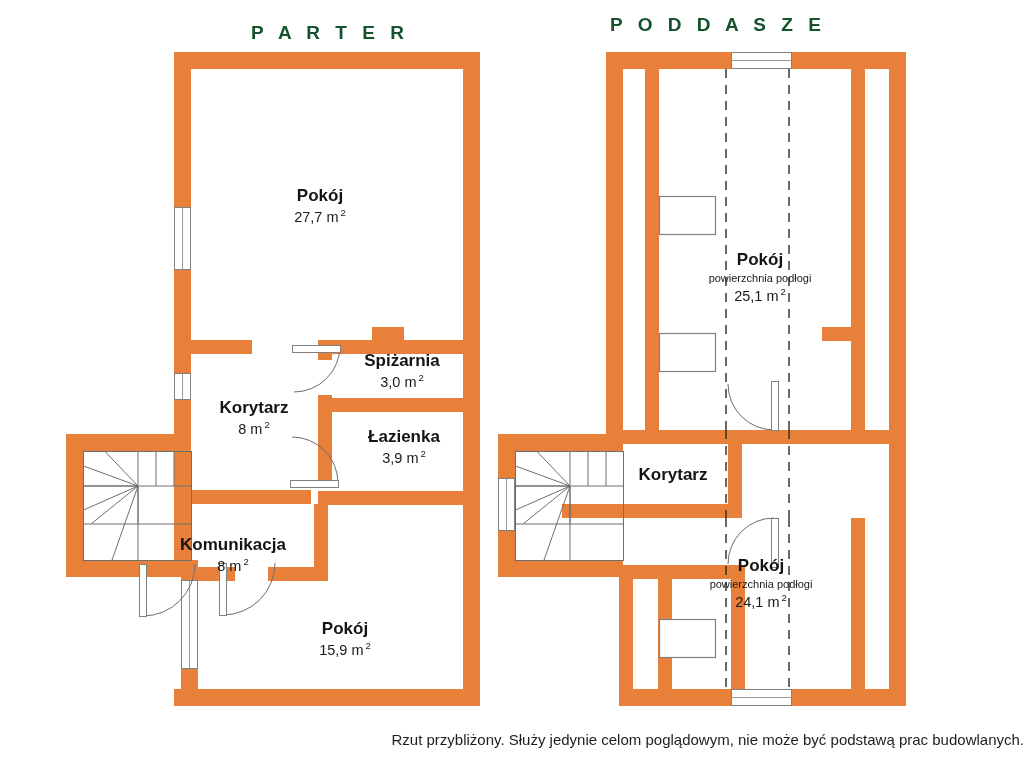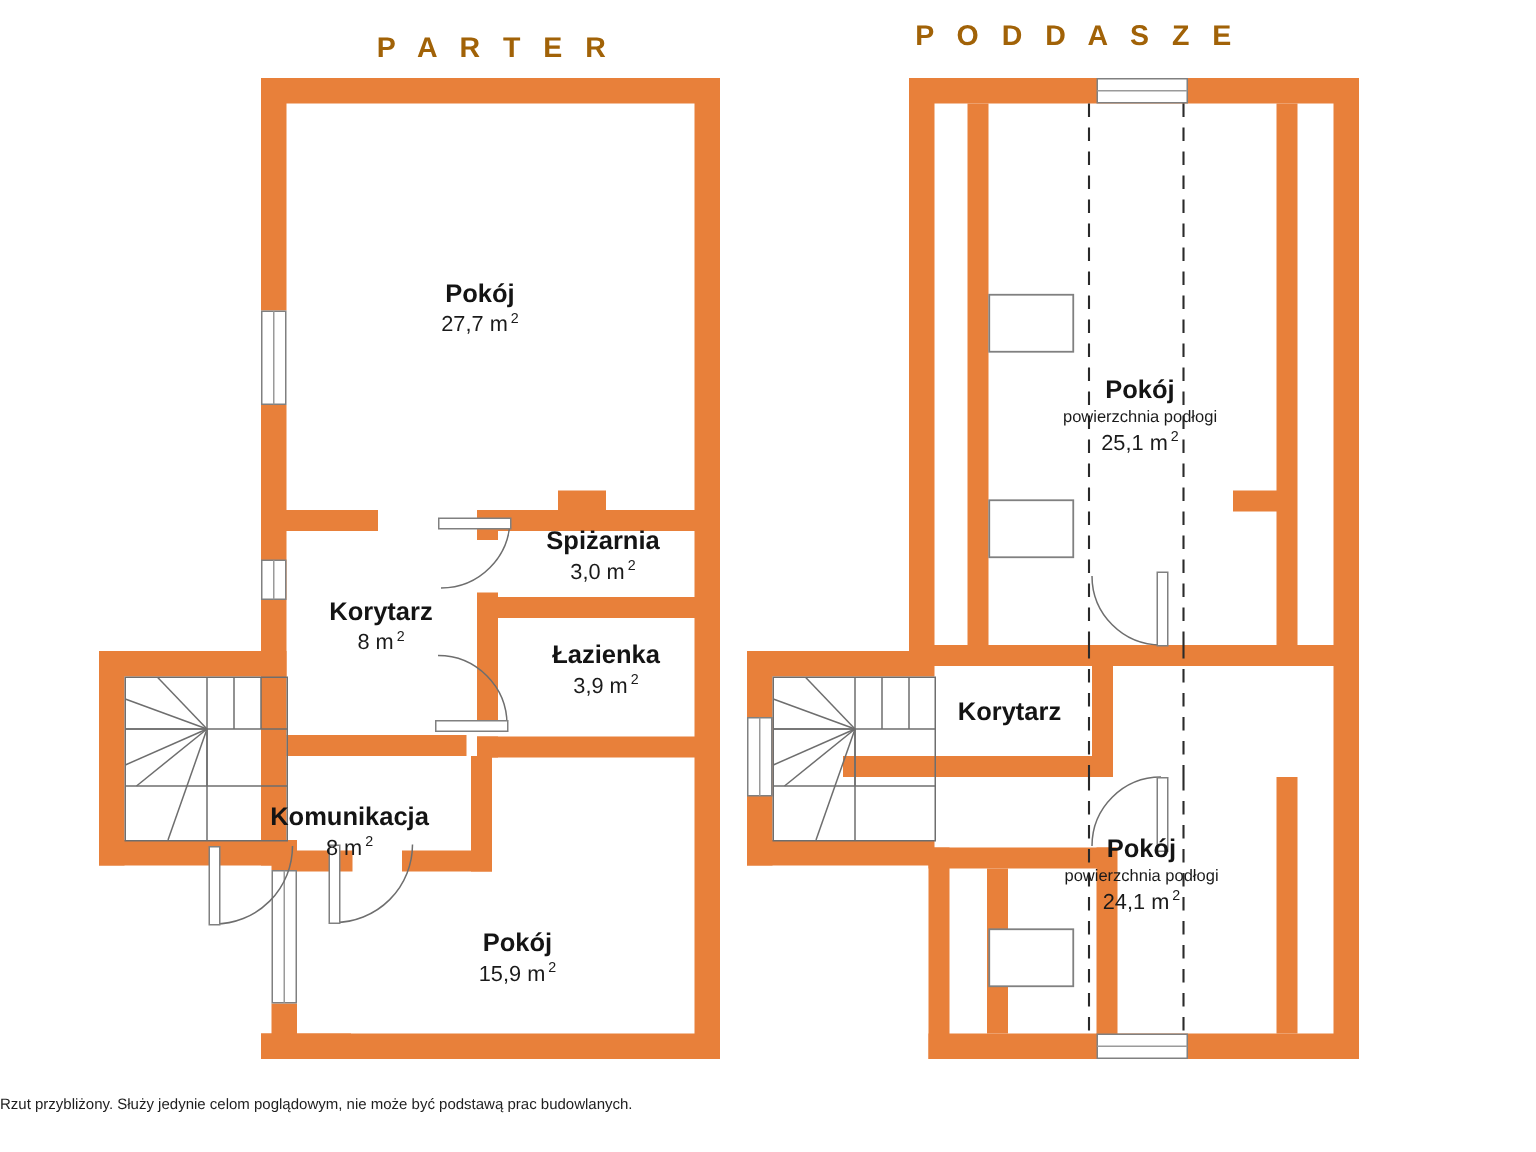--- a/index.html
+++ b/index.html
@@ -19,21 +19,21 @@
     position: absolute;
     left: 0; top: 0;
     width: 1024px;
     height: 768px;
   }
   .plan-title {
     position: absolute;
     font-size: 19px;
     font-weight: bold;
     letter-spacing: 5px;
-    color: #a16207;
+    color: #14532d;
     text-align: center;
     white-space: nowrap;
   }
   #title-parter { left: 180px; top: 22px; width: 300px; }
   #title-poddasze { left: 563px; top: 14px; width: 310px; }
 
   .svg-plan {
     position: absolute;
     left: 0; top: 0;
     width: 1024px;
@@ -67,22 +67,22 @@
   .room-label .rarea .sup {
     font-size: 9.5px;
     vertical-align: super;
     margin-left: 2px;
   }
   .footnote {
     position: absolute;
     left: 0;
     top: 731px;
     width: 1024px;
-    text-align: left;
-    font-size: 10px;
+    text-align: right;
+    font-size: 15px;
     color: #1e1e1e;
     white-space: nowrap;
   }
 </style>
 </head>
 <body>
 
 <div id="stage">
 
   <div class="plan-title" id="title-parter">P A R T E R</div>

